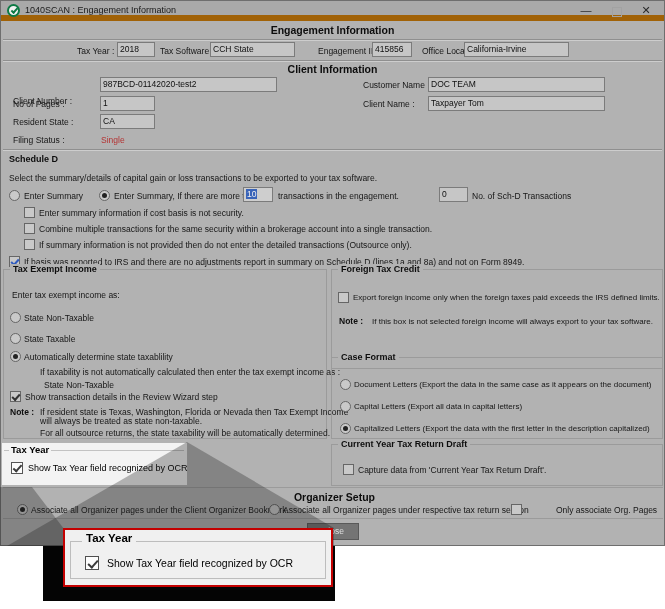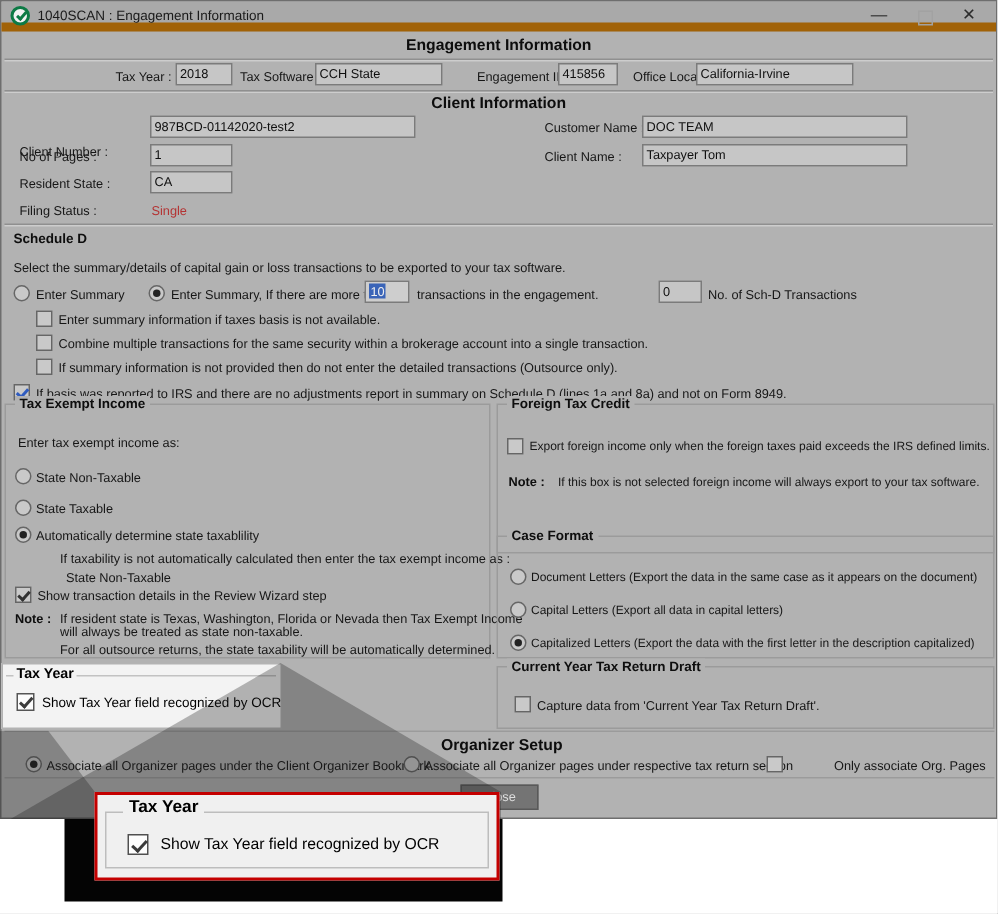--- a/index.html
+++ b/index.html
@@ -109,21 +109,21 @@
     <span class="lbl" style="left:8px;top:172px;">Select the summary/details of capital gain or loss transactions to be exported to your tax software.</span>
     <span class="rd" style="left:8px;top:189px;"></span>
     <span class="lbl" style="left:23px;top:190px;">Enter Summary</span>
     <span class="rd on" style="left:98px;top:189px;"></span>
     <span class="lbl" style="left:113px;top:190px;">Enter Summary, If there are more than</span>
     <div class="fld" style="left:242px;top:186px;width:30px;background:#cecece;"><span class="sel">10</span></div>
     <span class="lbl" style="left:277px;top:190px;">transactions in the engagement.</span>
     <div class="fld" style="left:438px;top:186px;width:29px;">0</div>
     <span class="lbl" style="left:471px;top:190px;">No. of Sch-D Transactions</span>
     <span class="cb" style="left:23px;top:206px;"></span>
-    <span class="lbl" style="left:38px;top:207px;">Enter summary information if taxes basis is not available.</span>
+    <span class="lbl" style="left:38px;top:207px;">Enter summary information if cost basis is not security.</span>
     <span class="cb" style="left:23px;top:222px;"></span>
     <span class="lbl" style="left:38px;top:223px;">Combine multiple transactions for the same security within a brokerage account into a single transaction.</span>
     <span class="cb" style="left:23px;top:238px;"></span>
     <span class="lbl" style="left:38px;top:239px;">If summary information is not provided then do not enter the detailed transactions (Outsource only).</span>
     <span class="cb ck blue" style="left:8px;top:255px;"></span>
     <span class="lbl" style="left:23px;top:256px;">If basis was reported to IRS and there are no adjustments report in summary on Schedule D  (lines 1a and 8a) and not on Form 8949.</span>
 
     <div class="grp" style="left:2px;top:268px;width:324px;height:170px;">
       <span class="gtitle">Tax Exempt Income</span>
       <span class="lbl" style="left:8px;top:20px;">Enter tax exempt income as:</span>

